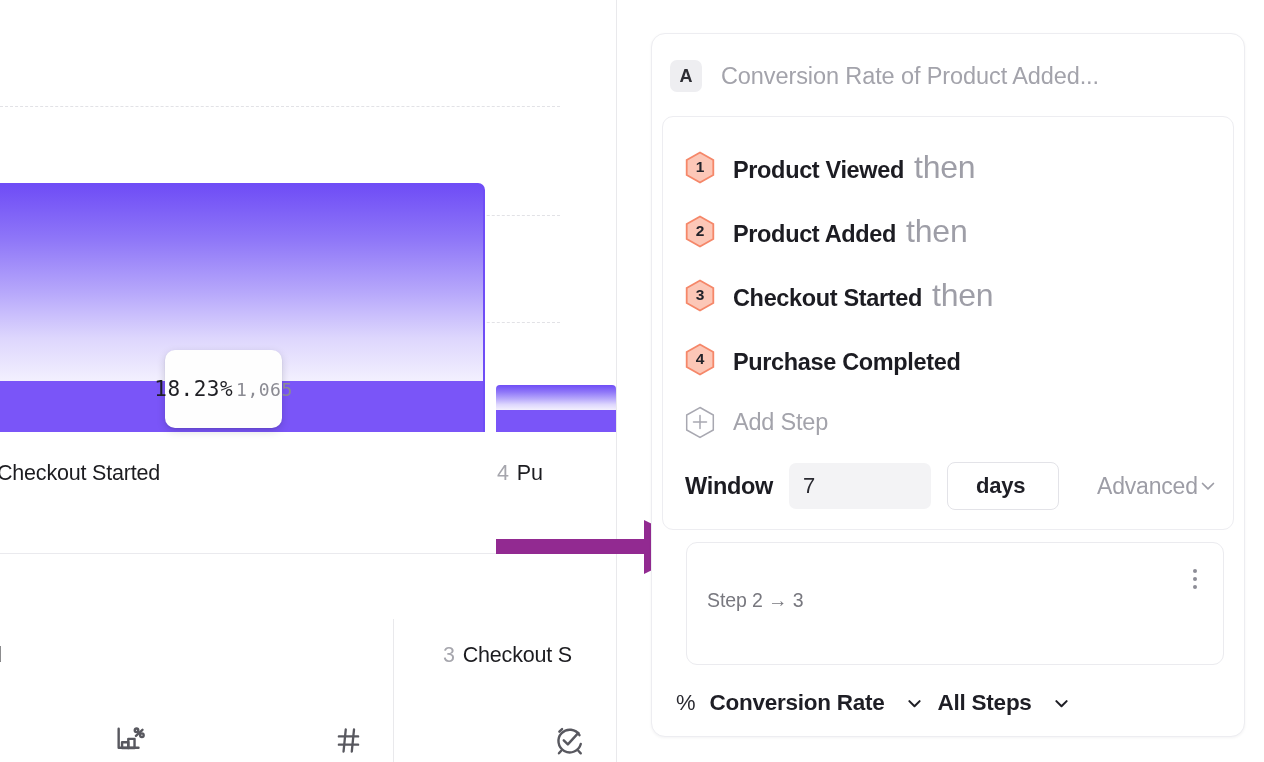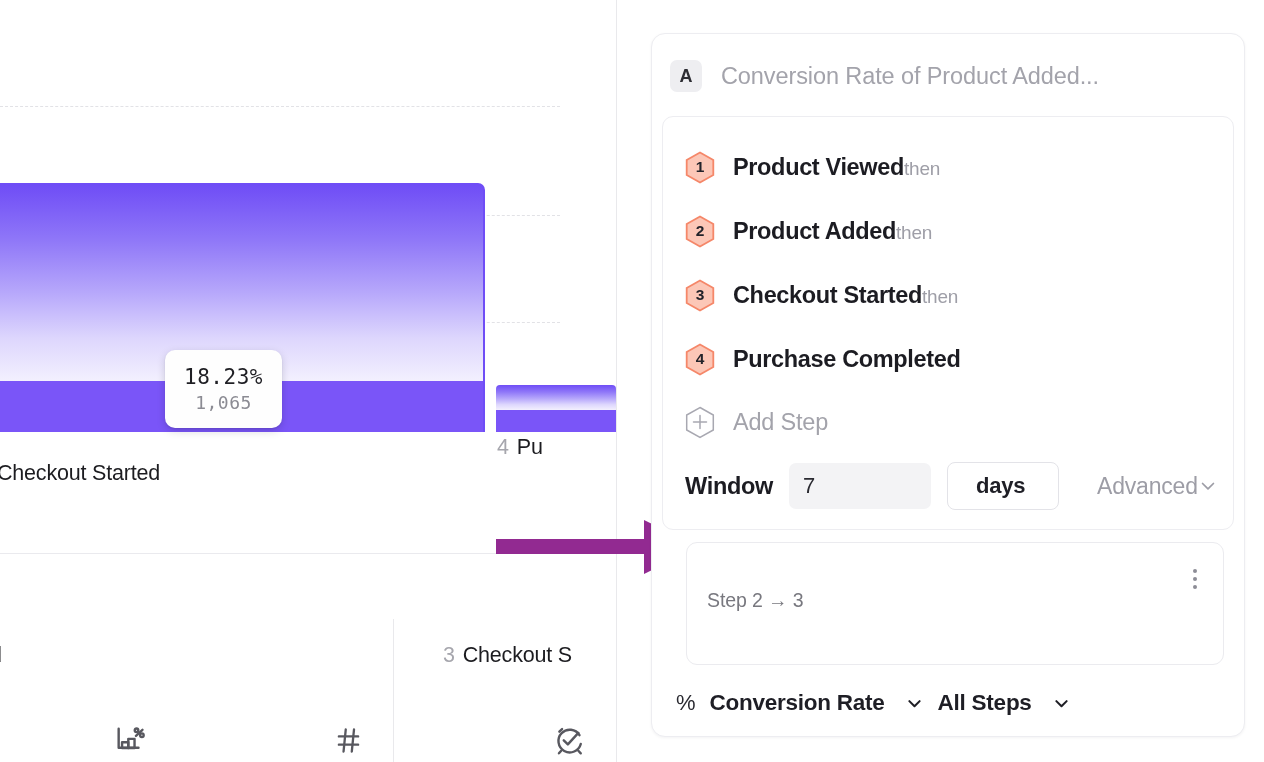--- a/index.html
+++ b/index.html
@@ -69,30 +69,30 @@
   
   .axis-label {
     position: absolute;
     font-size: 21.5px;
     color: #1c1c20;
     white-space: nowrap;
     letter-spacing: -0.2px;
   }
   .axis-label .idx { color: #a6a6ad; margin-right: 8px; }
   #axis-3 { left: -3px; top: 461px; }
-  #axis-4 { left: 497px; top: 435px; }
+  #axis-4 { left: 497px; top: 461px; }
 
   
   #tooltip {
     position: absolute; left: 165px; top: 350px;
     width: 117px; height: 78px;
     background: #fefefe;
     border-radius: 10px;
     box-shadow: 0 3px 9px rgba(20,20,40,.17), 0 1px 2px rgba(20,20,40,.10);
-    display: flex; flex-direction: column;
+    display: flex; 
     align-items: center; justify-content: center;
     gap: 3px;
     font-family: "DejaVu Sans Mono", monospace;
   }
   #tooltip .tt-pct { font-size: 21px; color: #1f1f24; letter-spacing: .5px; }
   #tooltip .tt-count { font-size: 18px; color: #8b8b93; letter-spacing: .5px; }
 
   
   .h-divider {
     position: absolute; left: 0; width: 617px; height: 0;
@@ -174,22 +174,22 @@
   .hexbadge .num {
     position: absolute; inset: 0;
     display: flex; align-items: center; justify-content: center;
     font-size: 15.5px; font-weight: 700; color: #23232a;
   }
   .step-name {
     font-size: 23.5px; font-weight: 700; color: #1c1c22;
     letter-spacing: -0.35px; white-space: nowrap; margin-top: 36px;
   }
   .step-then {
-    font-size: 19px; color: #9e9ea7; font-weight: 400;
-    letter-spacing: -0.2px; 
+    font-size: 32px; color: #9e9ea7; font-weight: 400;
+    letter-spacing: -0.2px; margin-left: 10px;
   }
   #add-step-row { height: 62px; }
   #add-step-row .add-label {
     font-size: 23.5px; color: #a3a3ab; letter-spacing: -0.2px;
   }
 
   
   #window-row {
     display: flex; align-items: center;
     padding: 4px 22px 0 22px;

